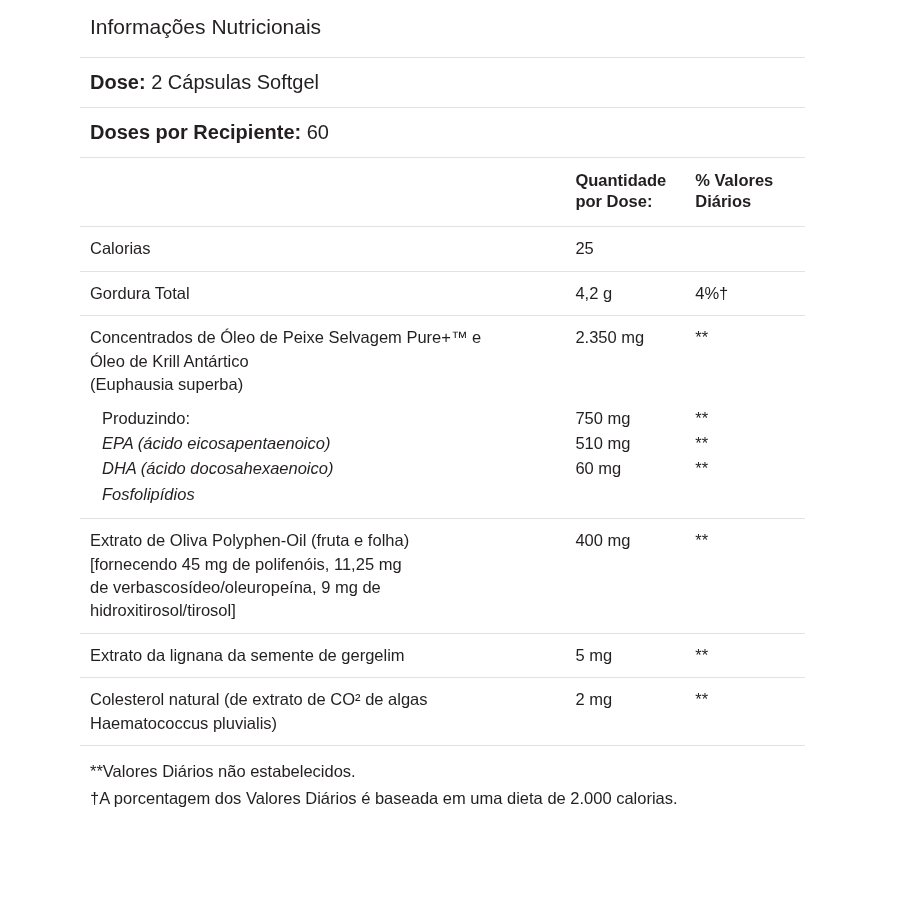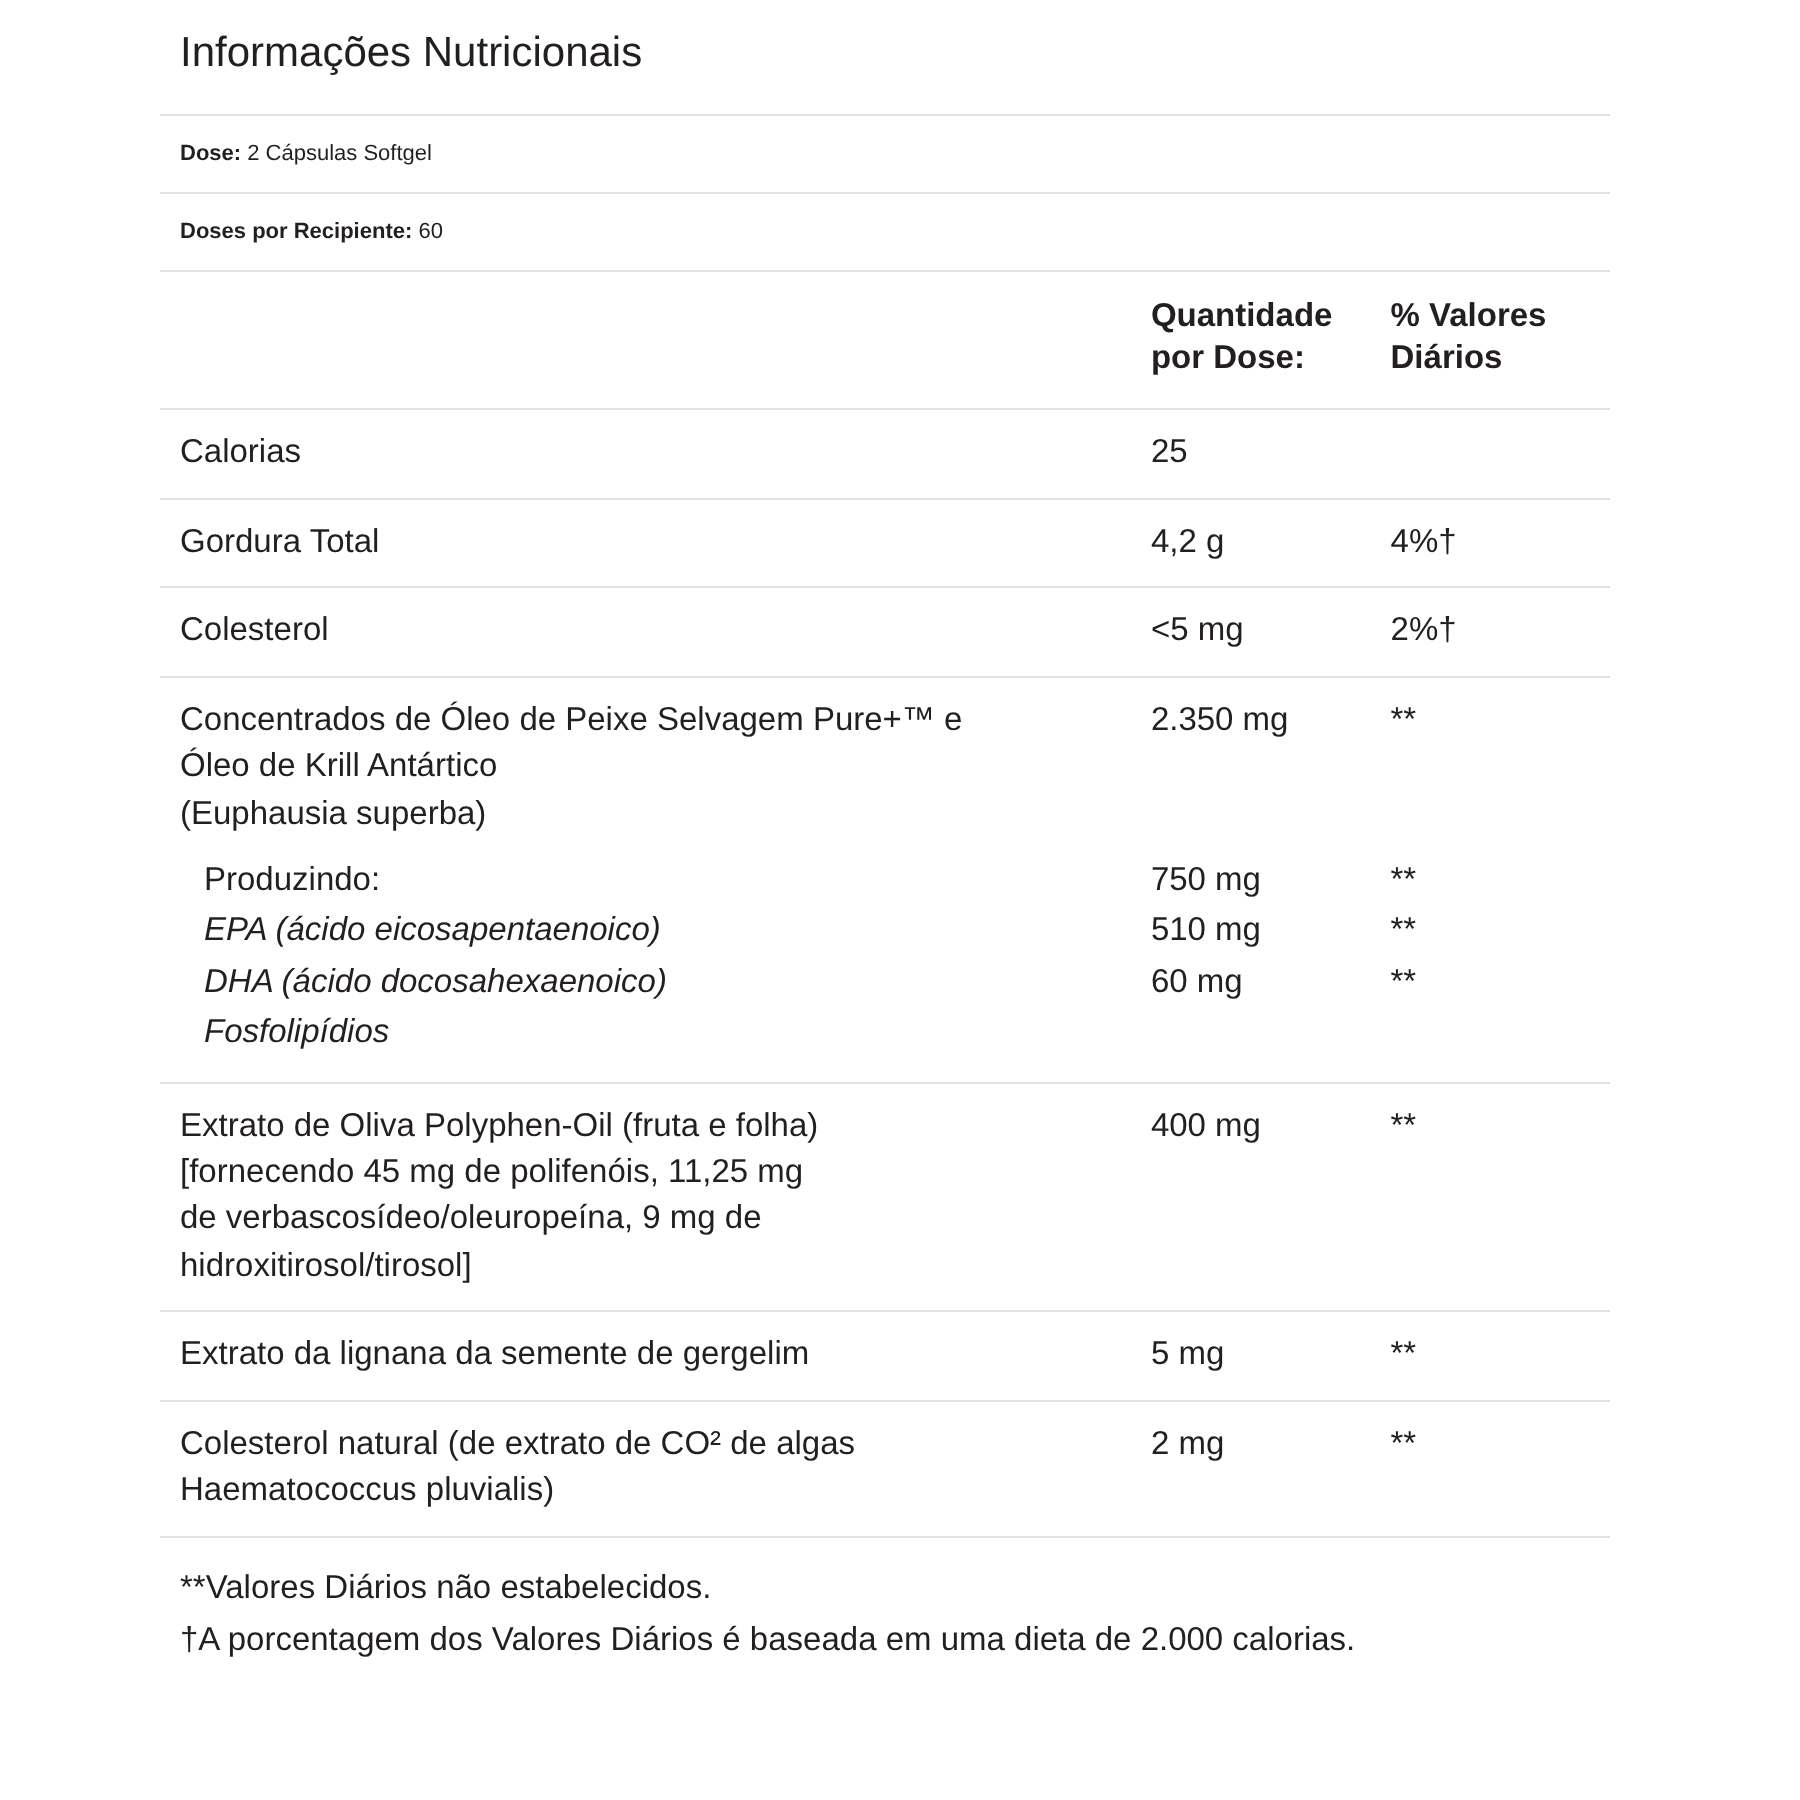--- a/index.html
+++ b/index.html
@@ -19,21 +19,21 @@
     justify-content: flex-start;
   }
   .nf-title {
     font-size: 21px;
     line-height: 1.2;
     padding: 14px 0 18px 10px;
     border-bottom: 1px solid #e2e2e2;
     font-weight: 400;
   }
   .serving-row {
-    font-size: 11px;
+    font-size: 20px;
     padding: 13px 0 13px 10px;
     border-bottom: 1px solid #e2e2e2;
   }
   .serving-row b { font-weight: 700; }
   table {
     width: 100%;
     border-collapse: collapse;
     font-size: 16.5px;
   }
   thead th {
@@ -99,25 +99,20 @@
       <tr>
         <td>Calorias</td>
         <td class="amt">25</td>
         <td class="dv"></td>
       </tr>
       <tr>
         <td>Gordura Total</td>
         <td class="amt">4,2 g</td>
         <td class="dv">4%†</td>
       </tr>
-      <tr>
-        <td>Colesterol</td>
-        <td class="amt">&lt;5 mg</td>
-        <td class="dv">2%†</td>
-      </tr>
 
       <tr class="no-line">
         <td>
           <span class="ml">Concentrados de Óleo de Peixe Selvagem Pure+™ e</span>
           <span class="ml">Óleo de Krill Antártico</span>
           <span class="ml">(Euphausia superba)</span>
         </td>
         <td class="amt">2.350 mg</td>
         <td class="dv">**</td>
       </tr>

